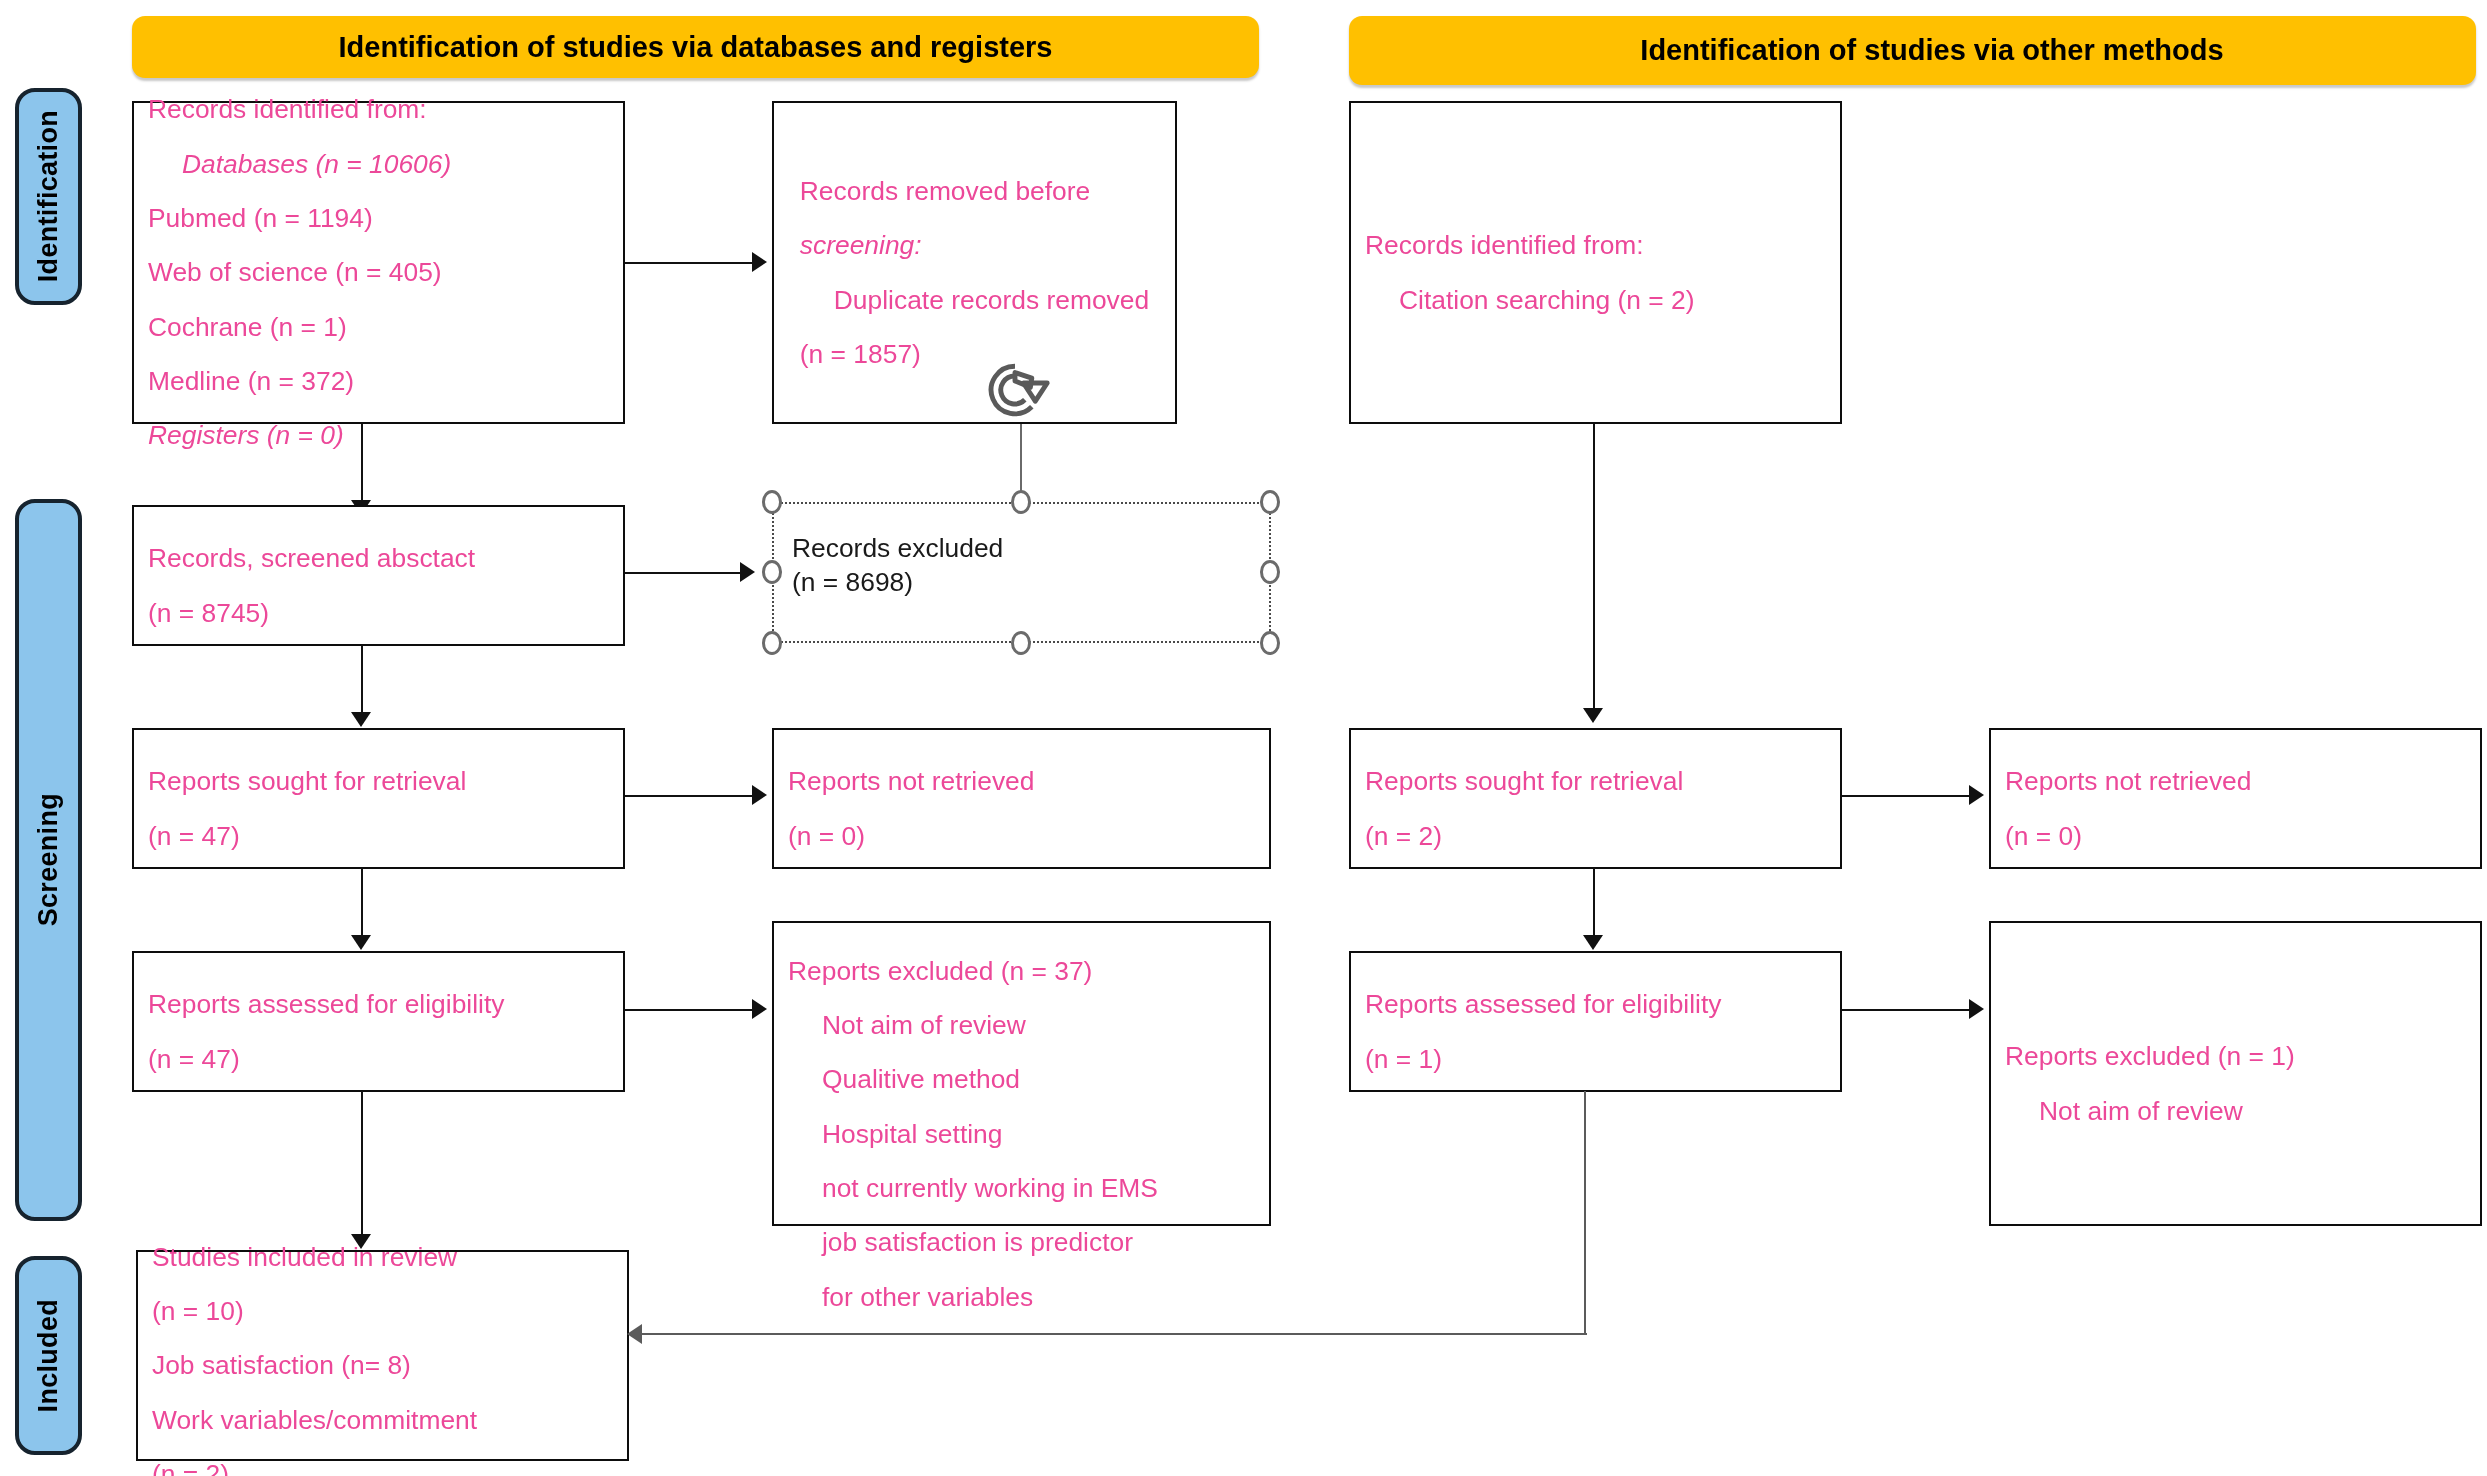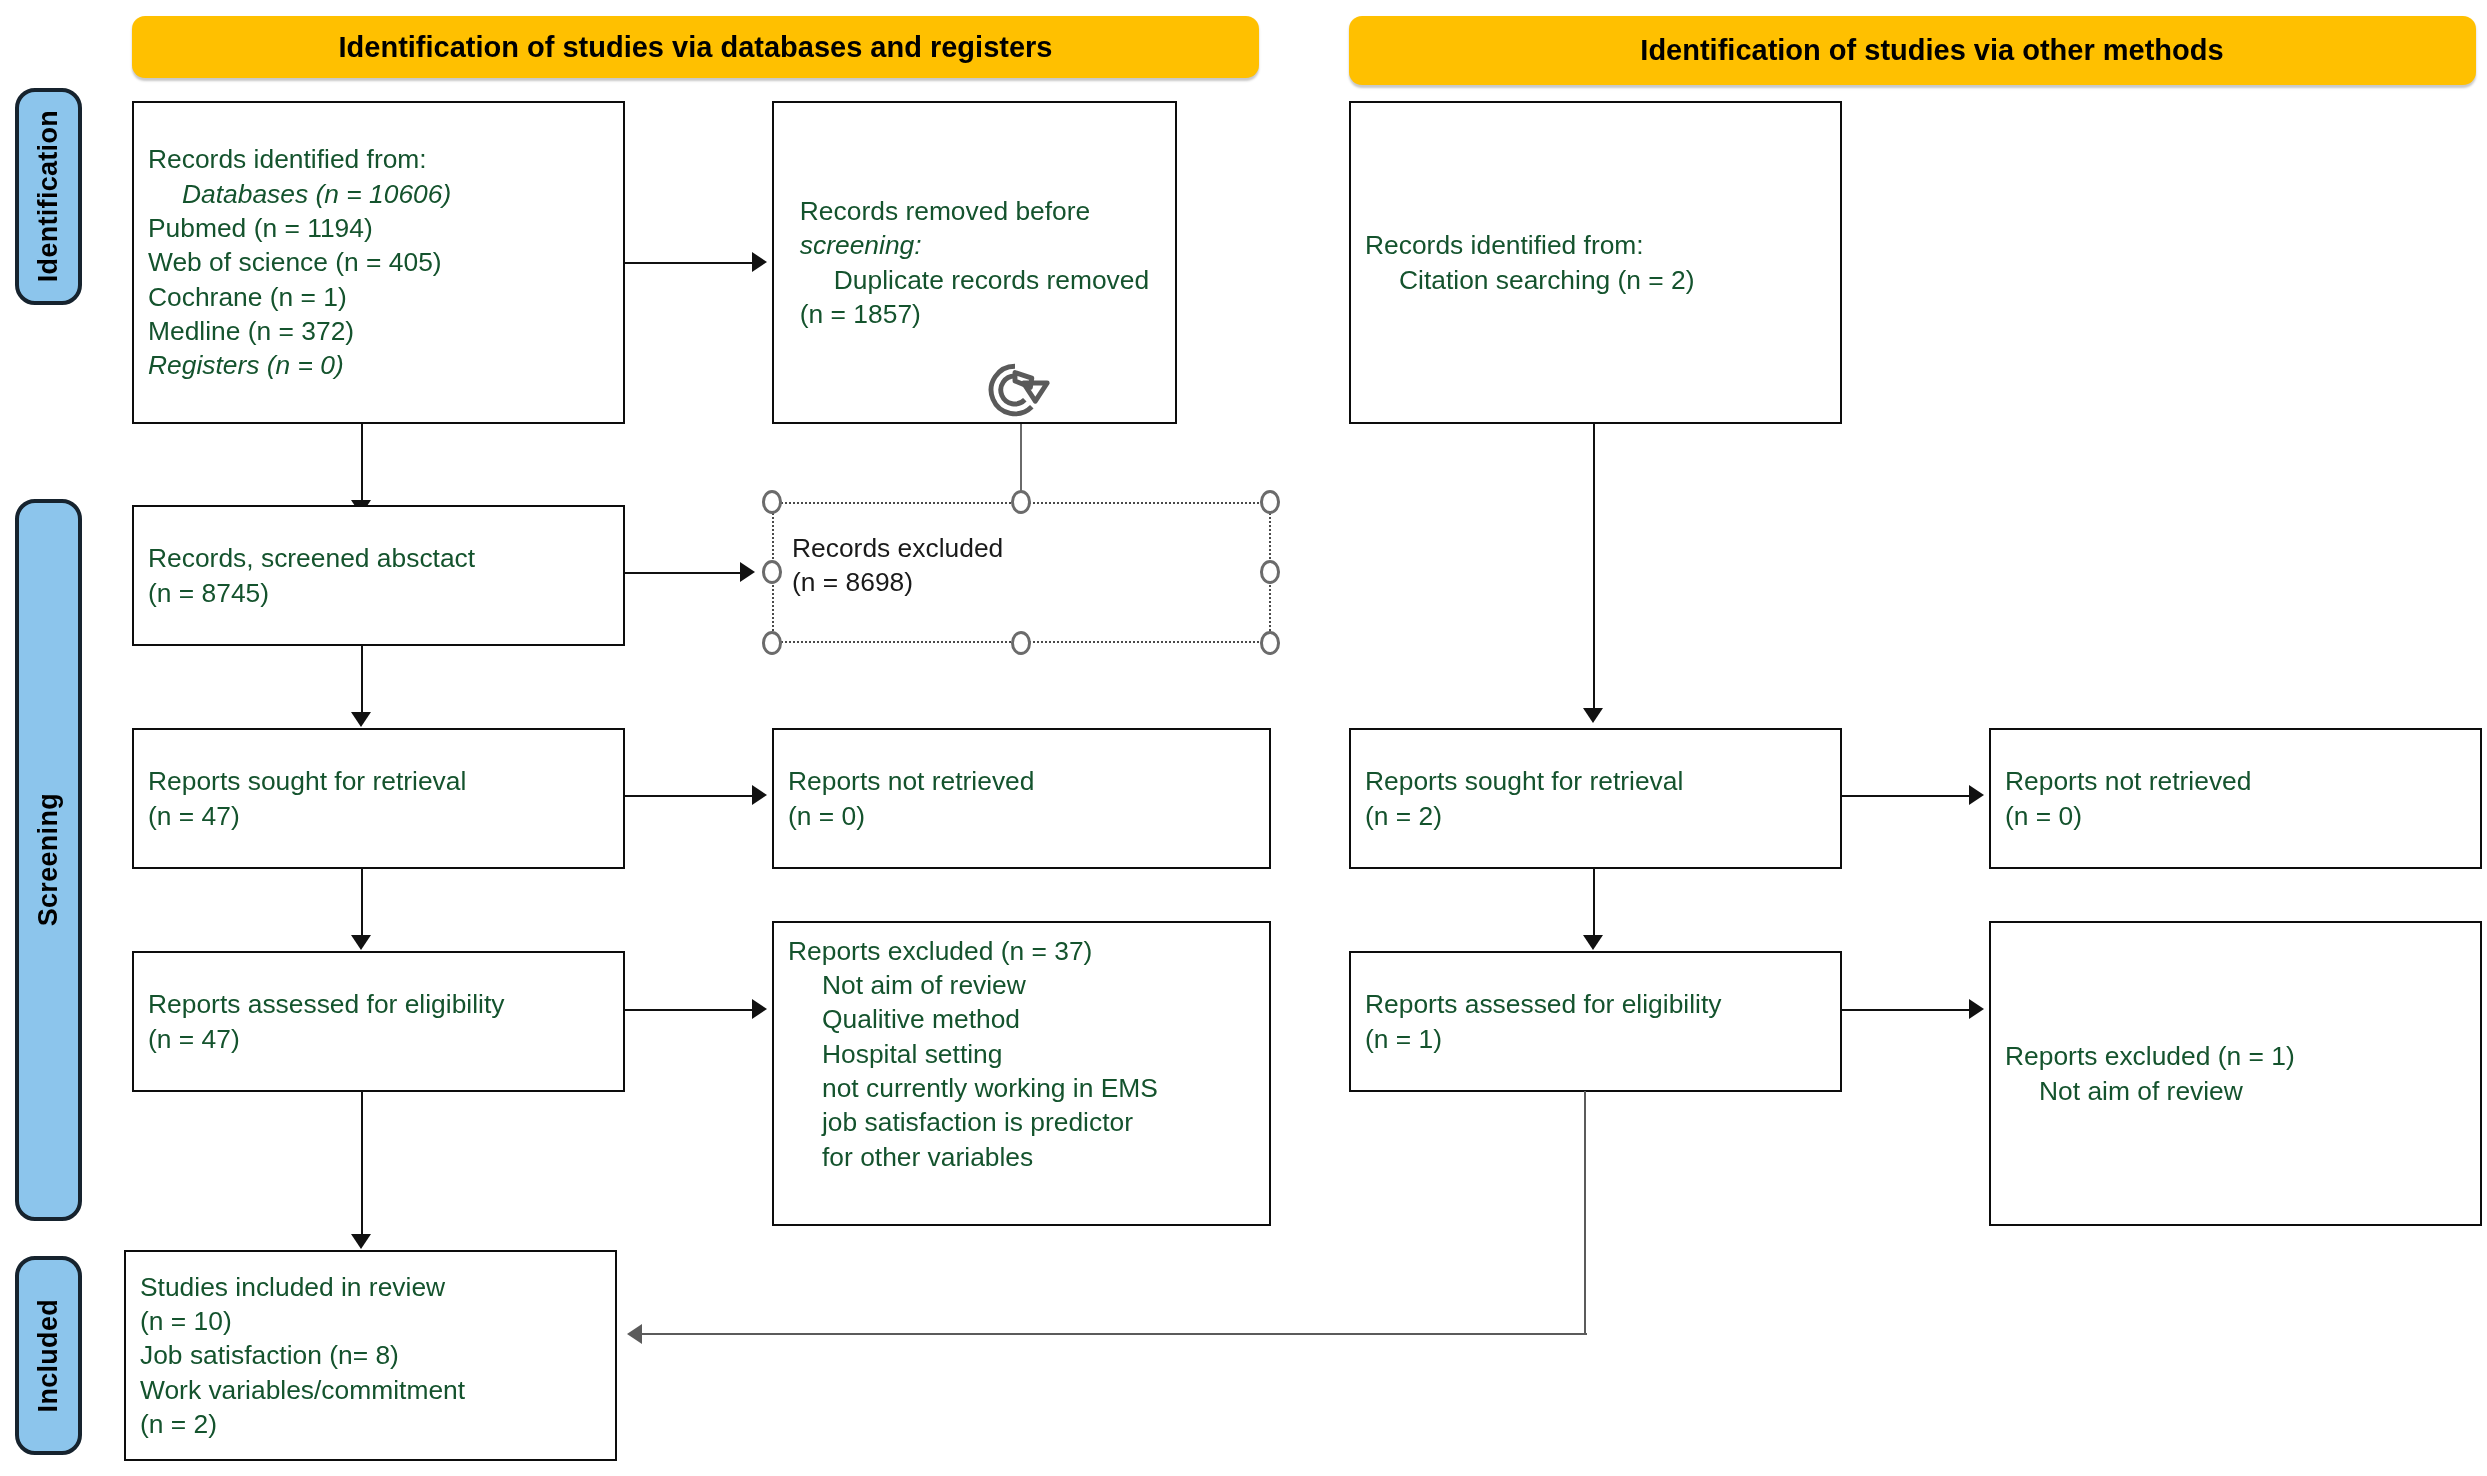--- a/index.html
+++ b/index.html
@@ -66,23 +66,24 @@
     box-shadow: 3.5px 3.5px 0 -0.6px rgba(0,0,0,0.0);
     display: flex;
     flex-direction: column;
     justify-content: center;
   }
   .flow-box .box-inner {
     padding: 0 14px;
   }
   .flow-box .line {
     font-size: 26.4px;
-    color: #14532d;
+    color: #ec4899;
     line-height: 1.30;
     white-space: nowrap;
+    margin-top: 20px;
   }
   .flow-box .line.indent   { padding-left: 34px; }
   .flow-box .line.italic   { font-style: italic; }
 
   
   .conn-h {
     position: absolute;
     height: 0;
     border-top: 2.9px solid #111111;
   }
@@ -280,21 +281,21 @@
       <div class="line indent">for other variables</div>
     </div>
   </div>
 
   <div class="conn-h" style="left:625px; top:1009px; width:127px;"></div>
   <div class="arrow-right" style="left:752px; top:999px;"></div>
 
   <div class="conn-v" style="left:361px; top:1091px; height:147px;"></div>
   <div class="arrow-down" style="left:351px; top:1234px;"></div>
 
-  <div class="flow-box" style="left:124px; top:1250px; width:493px; height:211px;">
+  <div class="flow-box" style="left:136px; top:1250px; width:493px; height:211px;">
     <div class="box-inner">
       <div class="line">Studies included in review</div>
       <div class="line">(n = 10)</div>
       <div class="line">Job satisfaction (n= 8)</div>
       <div class="line">Work variables/commitment</div>
       <div class="line">(n = 2)</div>
     </div>
   </div>
 
   <div class="flow-box" style="left:1349px; top:101px; width:493px; height:323px;">

